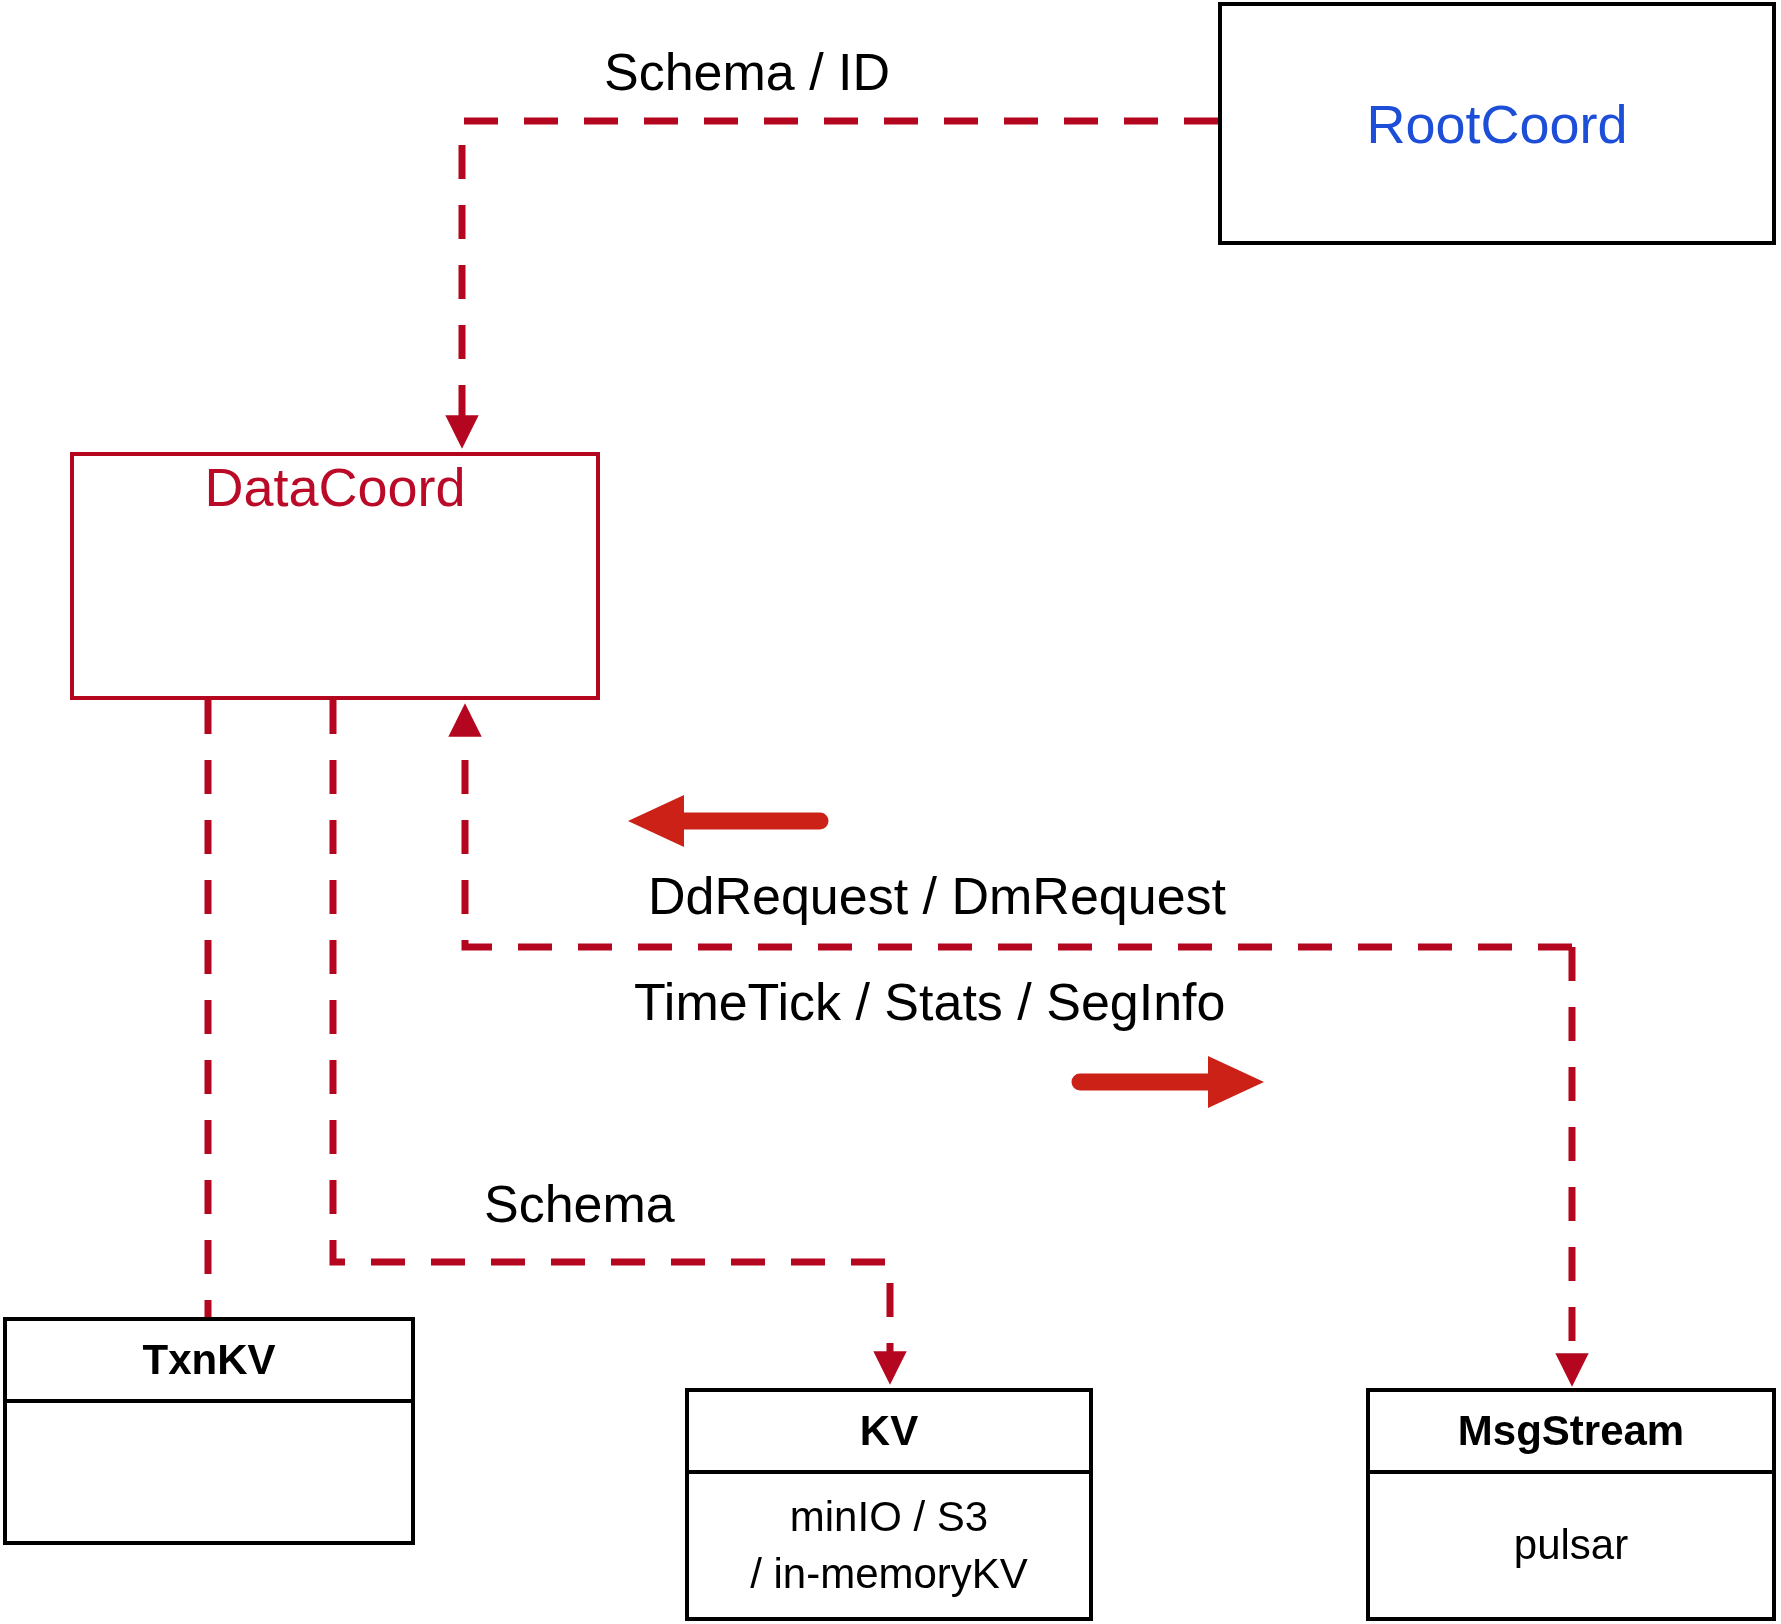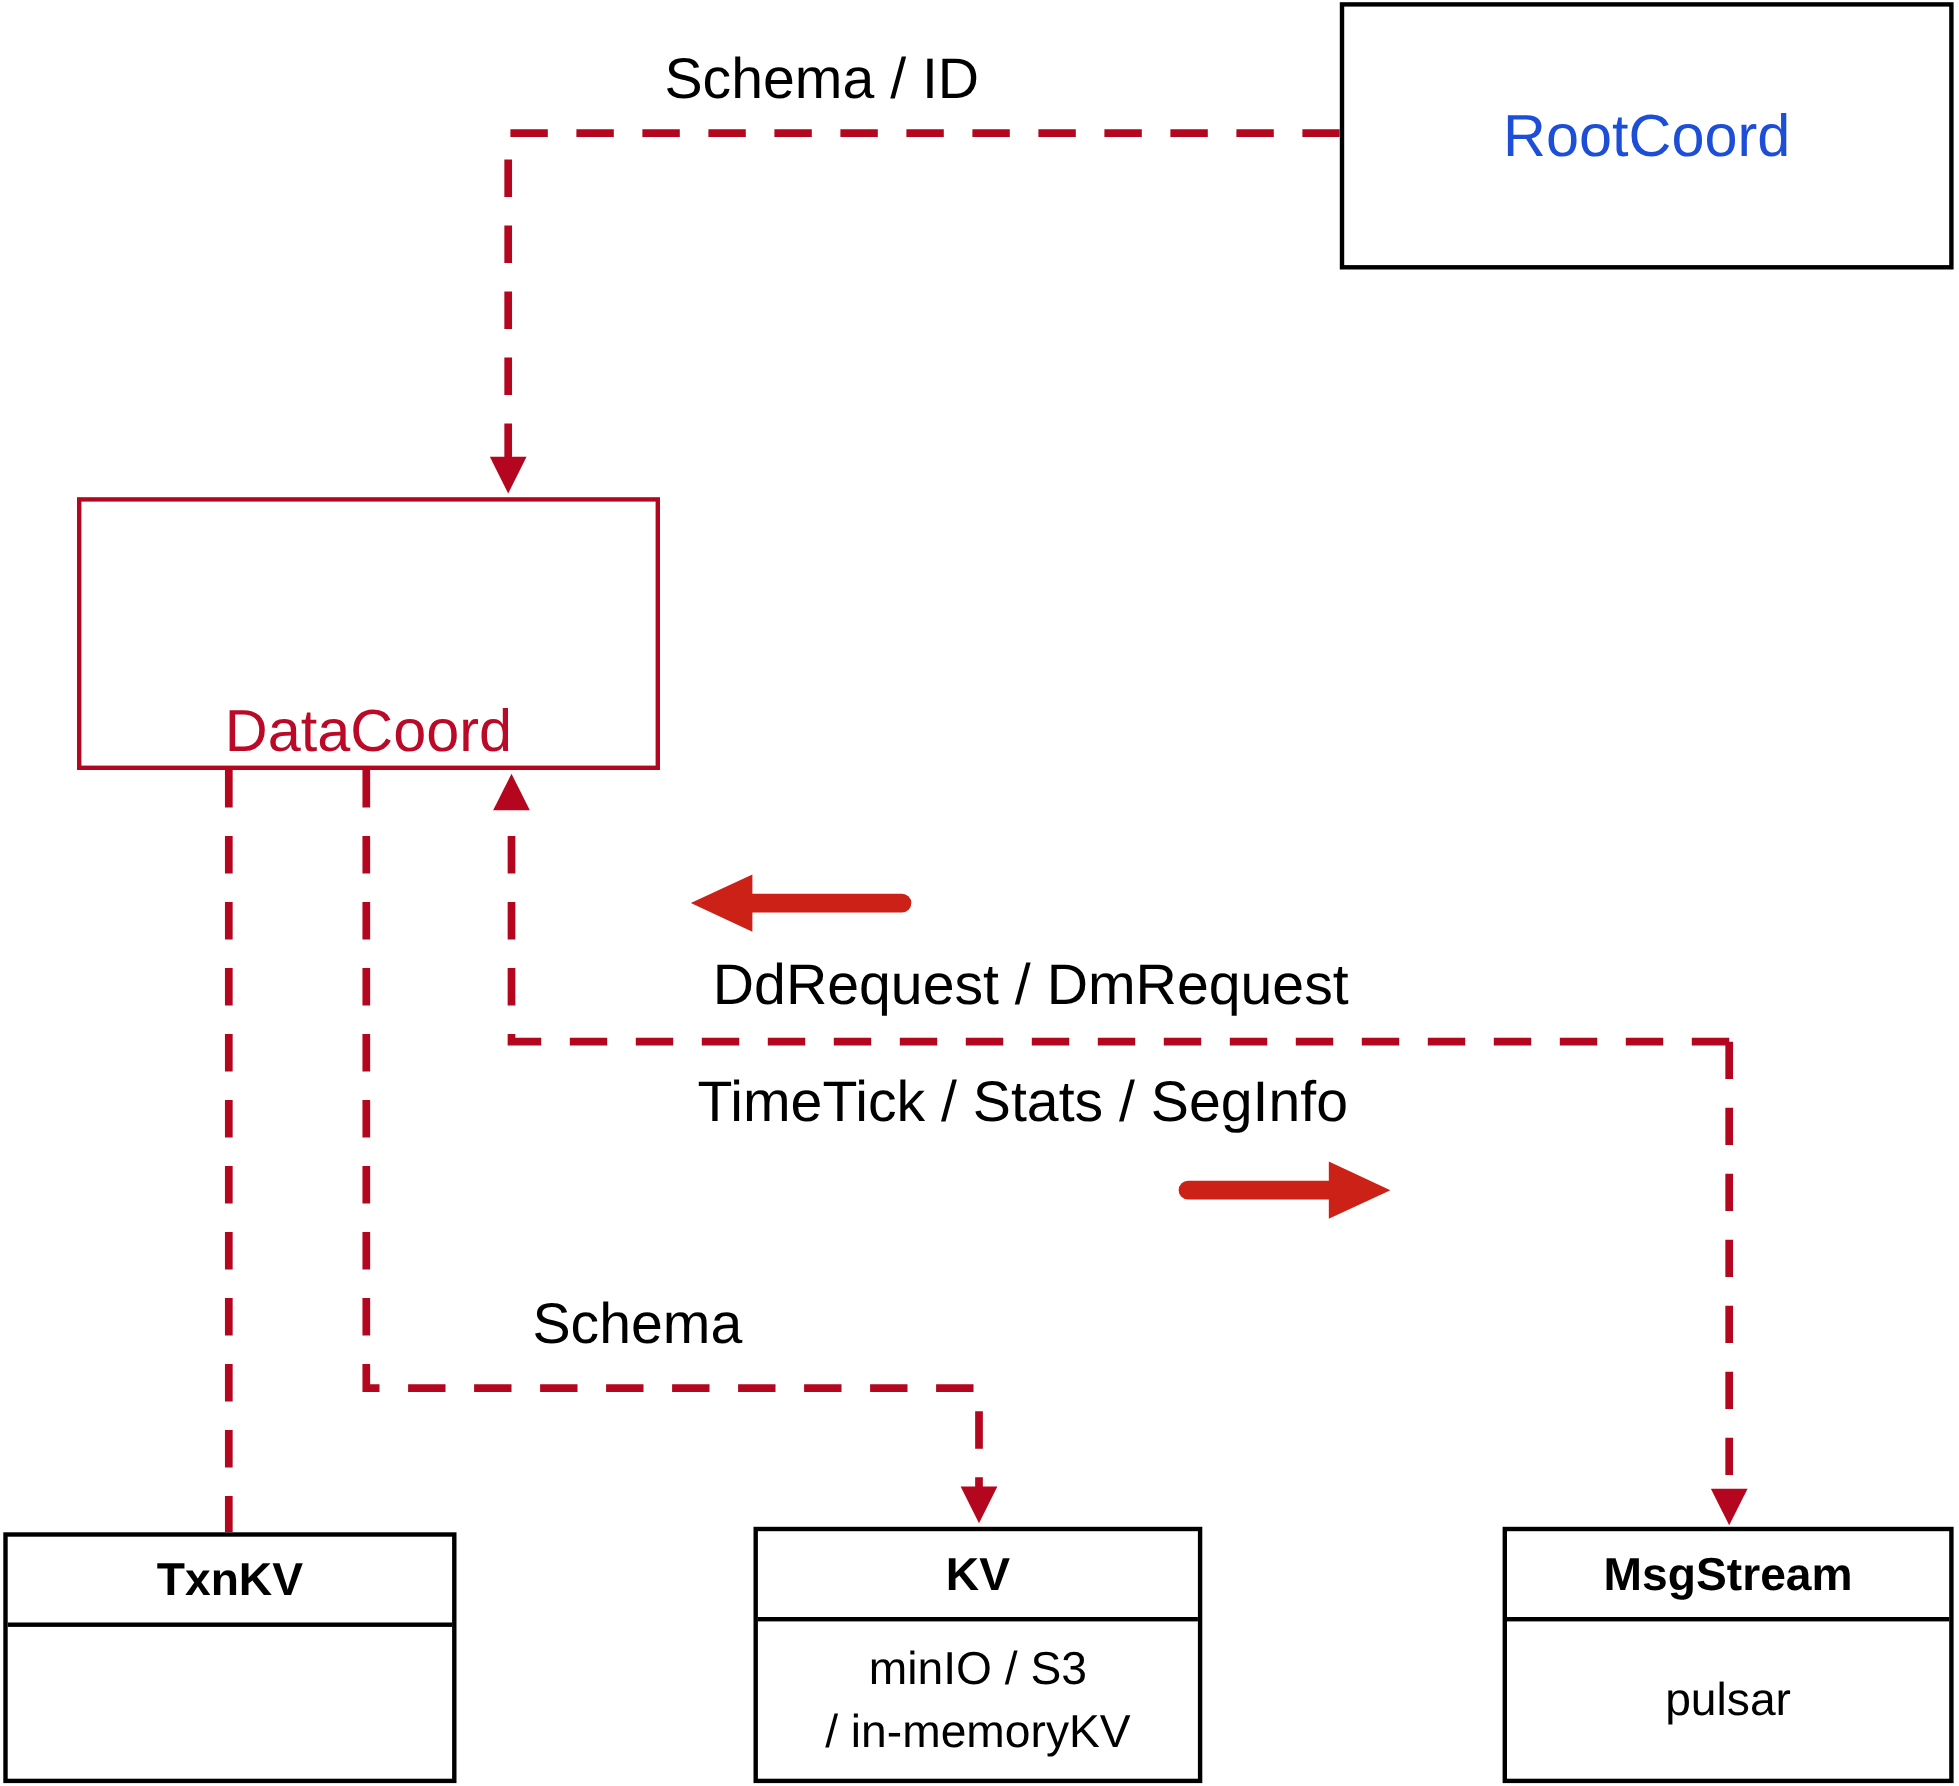--- a/index.html
+++ b/index.html
@@ -37,21 +37,21 @@
     justify-content: center;
   }
   .node-plain .node-title {
     font-size: 54px;
     color: #1d4ed8;
     letter-spacing: 0px;
   }
   .node-accent {
     border: 4px solid #b4071f;
     display: flex;
-    align-items: flex-end;
+    align-items: flex-start;
     justify-content: center;
   }
   .node-accent .node-title {
     font-size: 54px;
     color: #bb0a28;
   }
   .node-split {
     border: 4px solid #000000;
     display: flex;
     flex-direction: column;
@@ -122,21 +122,21 @@
   </svg>
 
   <div class="node node-plain" style="left:1218px; top:2px; width:558px; height:243px;">
     <span class="node-title">RootCoord</span>
   </div>
 
   <div class="node node-accent" style="left:70px; top:452px; width:530px; height:248px;">
     <span class="node-title">DataCoord</span>
   </div>
 
-  <div class="node node-split" style="left:3px; top:1393px; width:412px; height:228px;gap:20px;">
+  <div class="node node-split" style="left:3px; top:1317px; width:412px; height:228px;gap:20px;">
     <div class="split-head" style="height:78px;">TxnKV</div>
   </div>
 
   <div class="node node-split" style="left:685px; top:1388px; width:408px; height:233px;">
     <div class="split-head" style="height:78px;">KV</div>
     <div class="split-body">
       <span class="body-line">minIO / S3</span>
       <span class="body-line">/ in-memoryKV</span>
     </div>
   </div>

